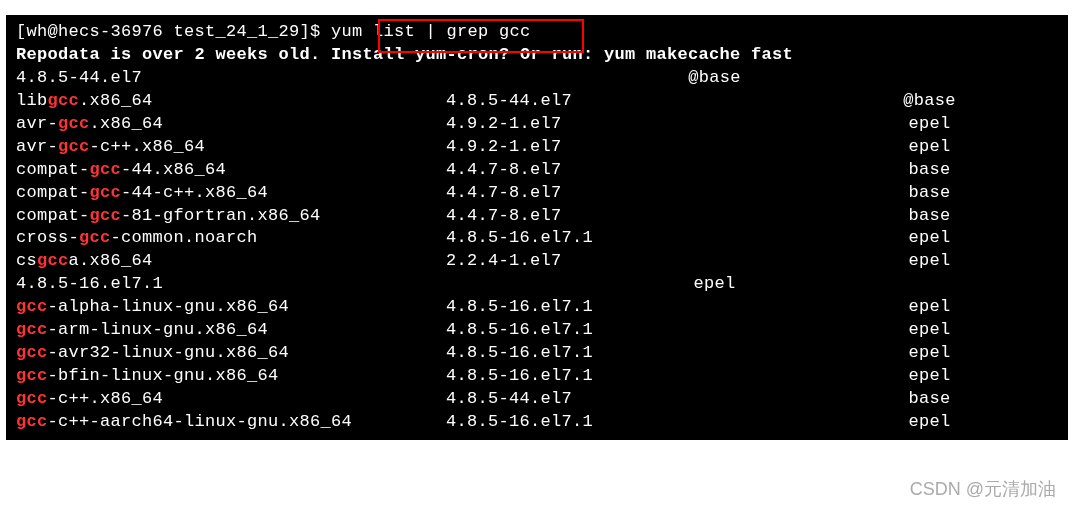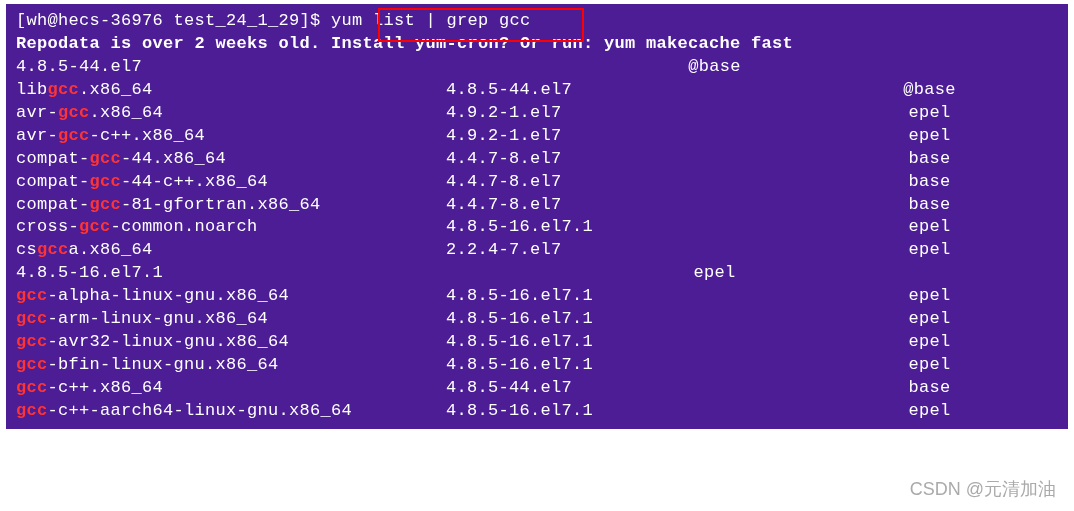--- a/index.html
+++ b/index.html
@@ -9,24 +9,24 @@
     }
     body {
       background: #ffffff;
       font-family: "Consolas", "Courier New", monospace;
       font-size: 17px;
       width: 1074px;
       height: 511px;
       position: relative;
     }
     .terminal {
-      background: #4c1d95;
+      background: #000000;
       color: #ffffff;
       padding: 6px 10px;
-      margin: 4px 6px;
+      margin: 15px 6px;
       line-height: 1.35;
       letter-spacing: 0.3px;
       position: relative;
     }
     .prompt-line {
       white-space: pre;
     }
     .command-highlight {
       position: absolute;
       border: 2px solid #ff0000;
@@ -74,21 +74,21 @@
   <div class="info-line">Repodata is over 2 weeks old. Install yum-cron? Or run: yum makecache fast</div>
   <div>
       <div class="package-row"><span class="col-version">4.8.5-44.el7</span><span class="col-repo">@base</span></div>
       <div class="package-row"><span class="col-name"><span>lib</span><span class="highlight">gcc</span><span>.x86_64</span></span><span class="col-version">4.8.5-44.el7</span><span class="col-repo">@base</span></div>
       <div class="package-row"><span class="col-name"><span>avr-</span><span class="highlight">gcc</span><span>.x86_64</span></span><span class="col-version">4.9.2-1.el7</span><span class="col-repo">epel</span></div>
       <div class="package-row"><span class="col-name"><span>avr-</span><span class="highlight">gcc</span><span>-c++.x86_64</span></span><span class="col-version">4.9.2-1.el7</span><span class="col-repo">epel</span></div>
       <div class="package-row"><span class="col-name"><span>compat-</span><span class="highlight">gcc</span><span>-44.x86_64</span></span><span class="col-version">4.4.7-8.el7</span><span class="col-repo">base</span></div>
       <div class="package-row"><span class="col-name"><span>compat-</span><span class="highlight">gcc</span><span>-44-c++.x86_64</span></span><span class="col-version">4.4.7-8.el7</span><span class="col-repo">base</span></div>
       <div class="package-row"><span class="col-name"><span>compat-</span><span class="highlight">gcc</span><span>-81-gfortran.x86_64</span></span><span class="col-version">4.4.7-8.el7</span><span class="col-repo">base</span></div>
       <div class="package-row"><span class="col-name"><span>cross-</span><span class="highlight">gcc</span><span>-common.noarch</span></span><span class="col-version">4.8.5-16.el7.1</span><span class="col-repo">epel</span></div>
-      <div class="package-row"><span class="col-name"><span>cs</span><span class="highlight">gcc</span><span>a.x86_64</span></span><span class="col-version">2.2.4-7.el7</span><span class="col-repo">epel</span></div>
+      <div class="package-row"><span class="col-name"><span>cs</span><span class="highlight">gcc</span><span>a.x86_64</span></span><span class="col-version">2.2.4-1.el7</span><span class="col-repo">epel</span></div>
       <div class="package-row"><span class="col-version">4.8.5-16.el7.1</span><span class="col-repo">epel</span></div>
       <div class="package-row"><span class="col-name"><span class="highlight">gcc</span><span>-alpha-linux-gnu.x86_64</span></span><span class="col-version">4.8.5-16.el7.1</span><span class="col-repo">epel</span></div>
       <div class="package-row"><span class="col-name"><span class="highlight">gcc</span><span>-arm-linux-gnu.x86_64</span></span><span class="col-version">4.8.5-16.el7.1</span><span class="col-repo">epel</span></div>
       <div class="package-row"><span class="col-name"><span class="highlight">gcc</span><span>-avr32-linux-gnu.x86_64</span></span><span class="col-version">4.8.5-16.el7.1</span><span class="col-repo">epel</span></div>
       <div class="package-row"><span class="col-name"><span class="highlight">gcc</span><span>-bfin-linux-gnu.x86_64</span></span><span class="col-version">4.8.5-16.el7.1</span><span class="col-repo">epel</span></div>
       <div class="package-row"><span class="col-name"><span class="highlight">gcc</span><span>-c++.x86_64</span></span><span class="col-version">4.8.5-44.el7</span><span class="col-repo">base</span></div>
       <div class="package-row"><span class="col-name"><span class="highlight">gcc</span><span>-c++-aarch64-linux-gnu.x86_64</span></span><span class="col-version">4.8.5-16.el7.1</span><span class="col-repo">epel</span></div>
     </div>
 </div>
 

